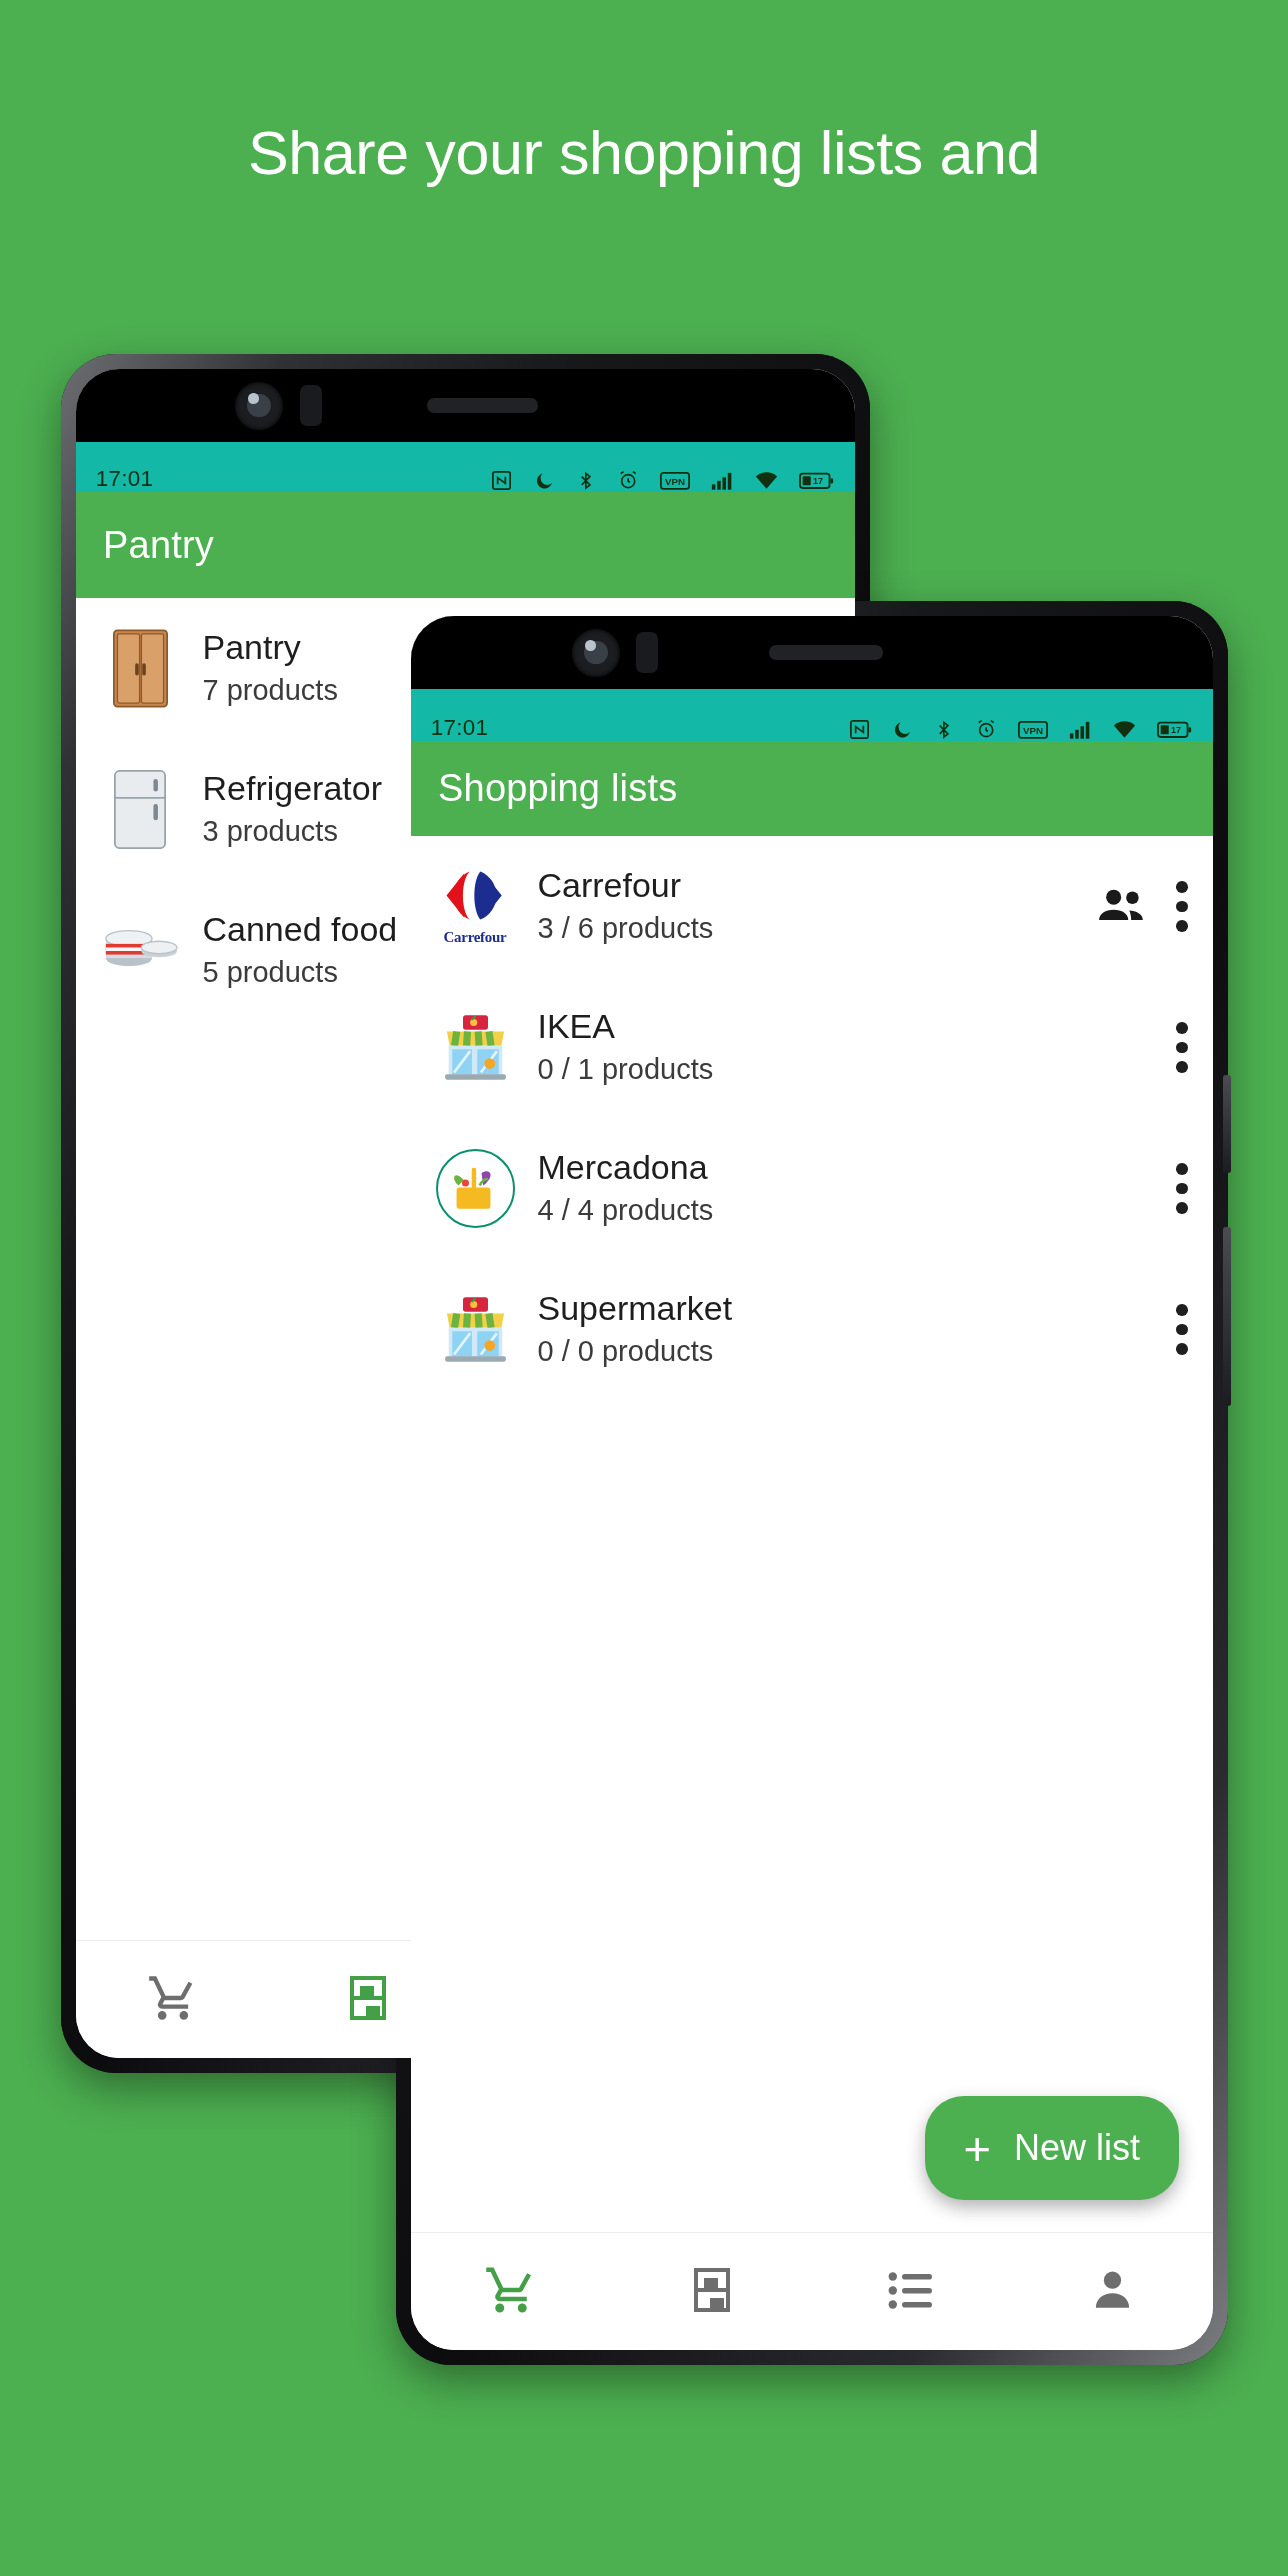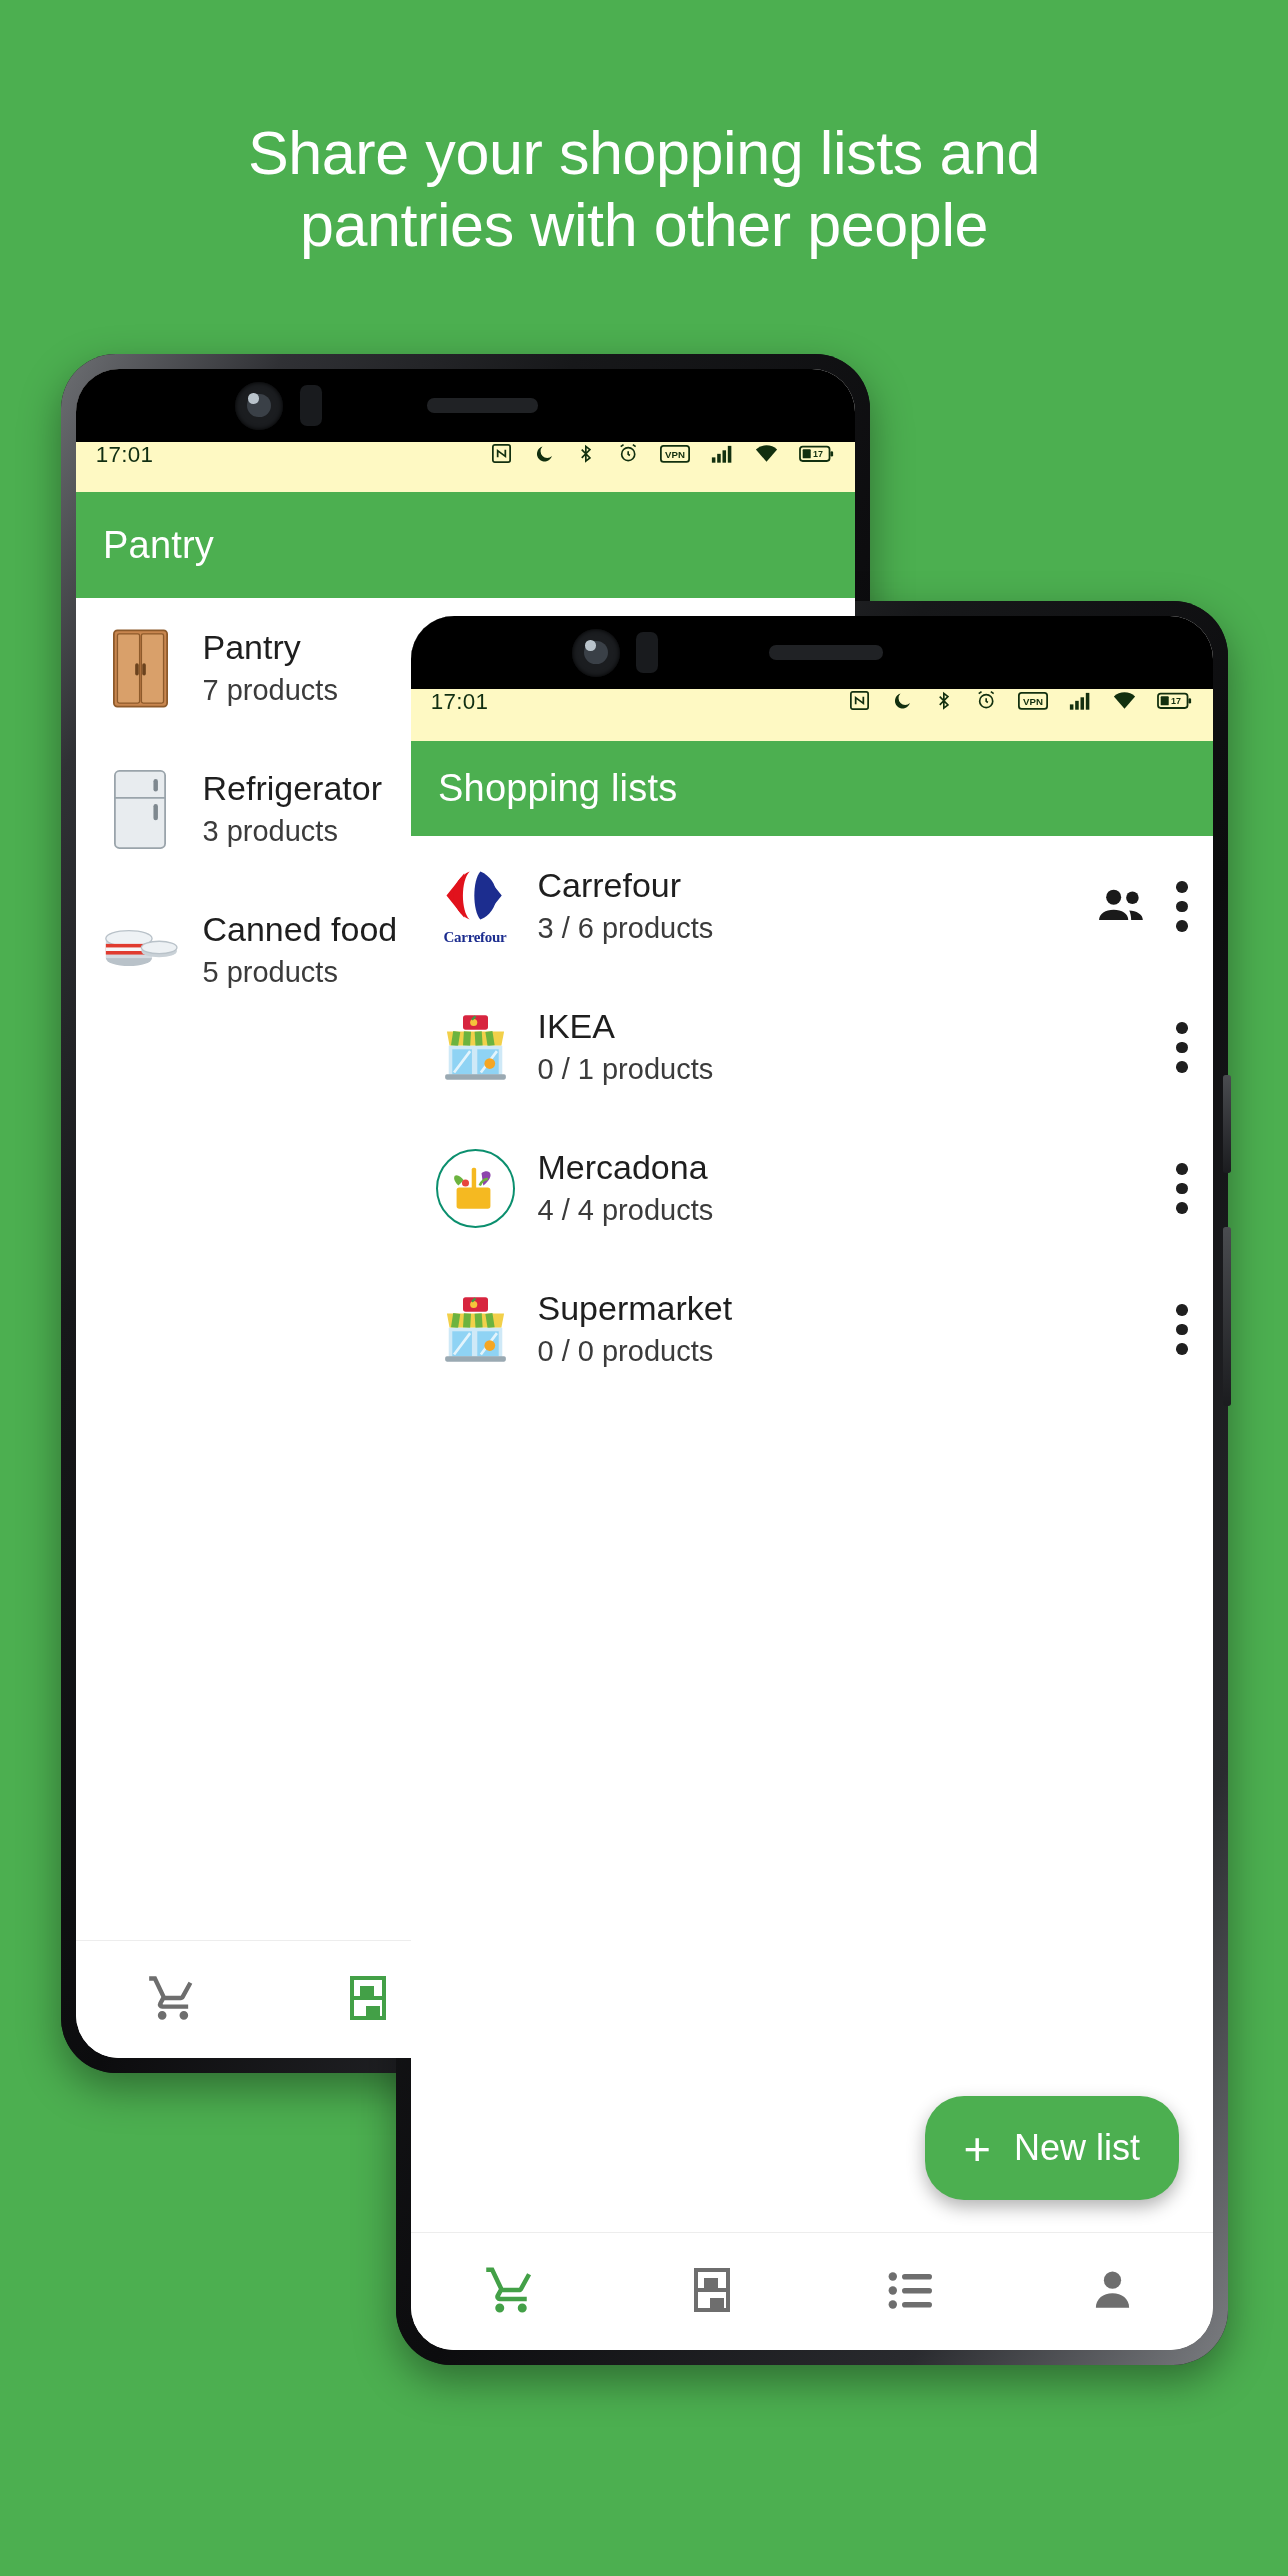--- a/index.html
+++ b/index.html
@@ -90,23 +90,23 @@
   }
   .earpiece {
     position: absolute;
     border-radius: 7.2px;
     background: #202225;
   }
 
   
   .statusbar {
     flex: 0 0 auto;
-    background: #fef9c3;
+    background: #14b8a6;
     display: flex;
-    align-items: flex-start;
+    align-items: flex-end;
     padding: 0 19.7px;
     color: #0d2d0f;
   }
   .statusbar .clock {
     font-size: 22.4px;
     letter-spacing: 0.3px;
     color: #112f12;
   }
   .statusbar .sb-spacer { flex: 1 1 auto; }
   .sb-icons { display: flex; align-items: center; gap: 21px; }
@@ -240,21 +240,20 @@
     border: 2.7px solid #0b8f6e;
     background: #fff;
     position: relative;
   }
 </style>
 </head>
 <body>
 
 <div class="headline">
   <div>Share your shopping lists and</div>
-  <div>pantries with other people</div>
 </div>
 
 <div class="phone" id="phone-back">
   <div class="phone-inner">
     <div class="screen">
 
       <div class="notch-bar">
         <div class="cam" style="left:159px;top:12.5px;width:48px;height:48px;">
           <div class="lens"></div>
             <div class="glint"></div>

